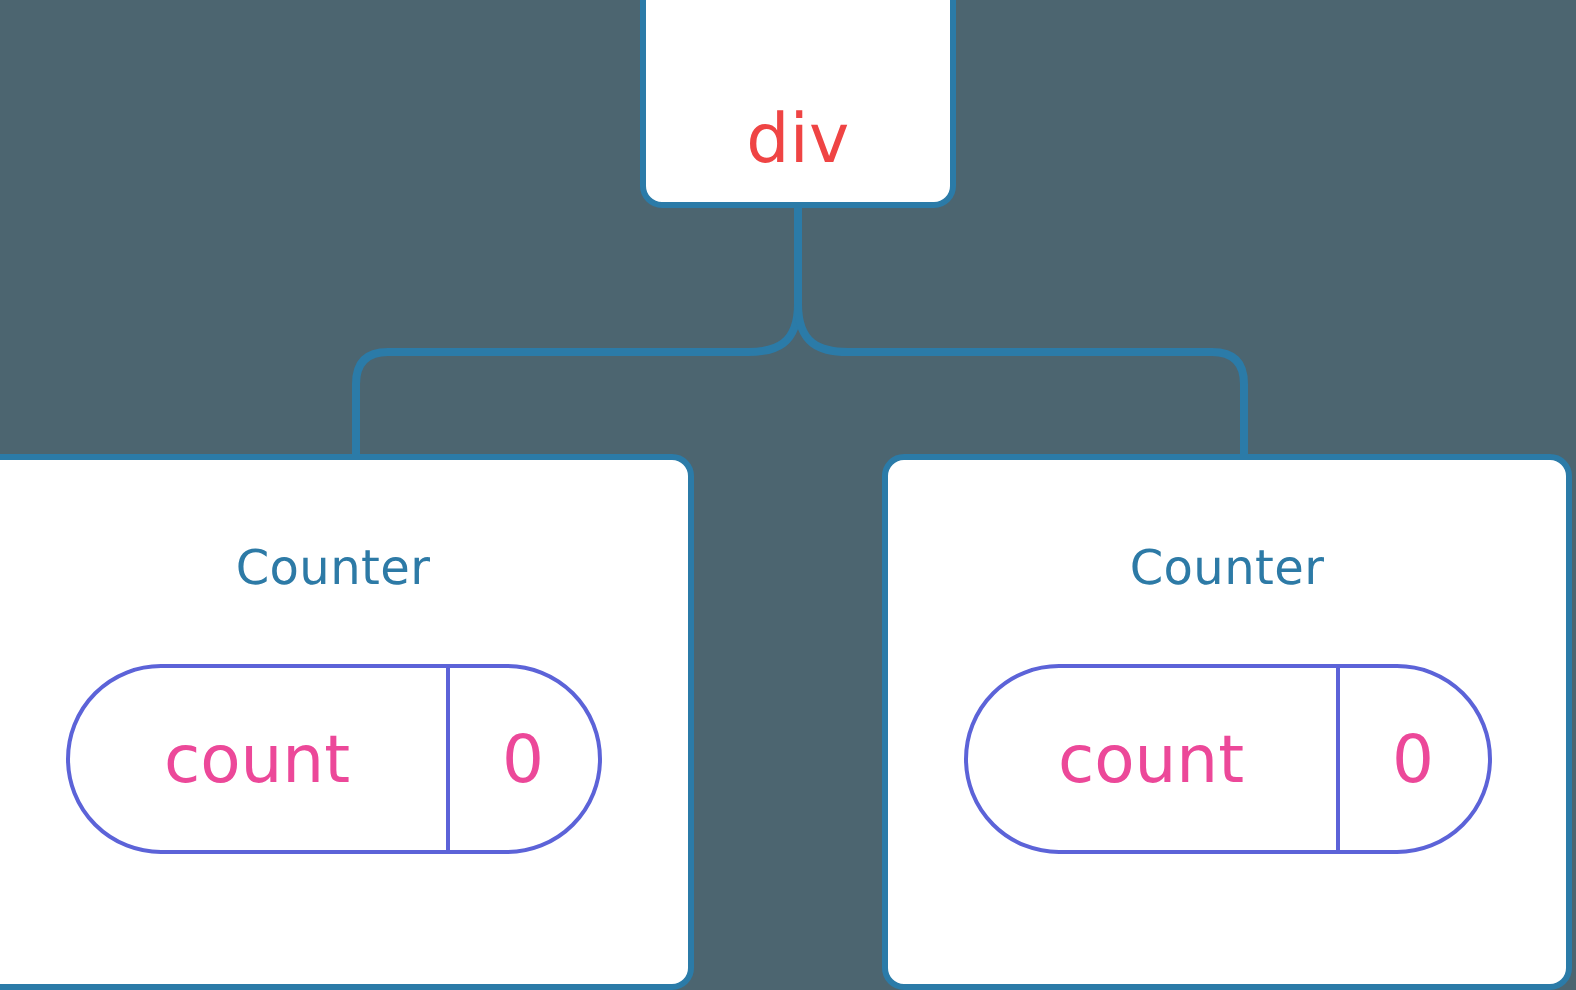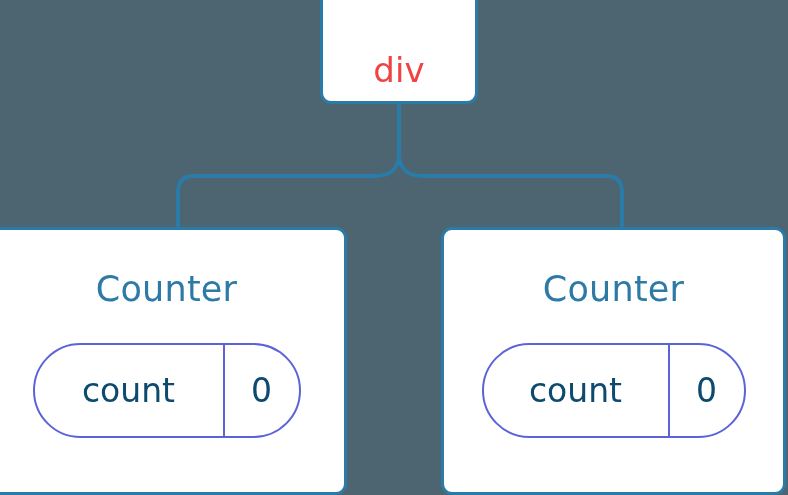--- a/index.html
+++ b/index.html
@@ -75,21 +75,21 @@
     left: -14px;
     width: 361px;
   }
 
   #node-child-1 {
     left: 441px;
     width: 345px;
   }
 
   .card-title {
-    font-size: 35px;
+    font-size: 24px;
     line-height: 1;
     color: #2d7aa6;
     letter-spacing: 0.2px;
   }
 
   
   .state-pill {
     margin-top: 36px;
     height: 95px;
     border: 2px solid #5c63d8;
@@ -102,21 +102,21 @@
   }
 
   #node-child-0 .state-pill { width: 268px; }
   #node-child-1 .state-pill { width: 264px; }
 
   .pill-key,
   .pill-value {
     display: flex;
     align-items: center;
     justify-content: center;
-    color: #0c4a6e;
+    color: #ec4899;
     font-size: 33px;
     line-height: 1;
   }
 
   .pill-key {
     flex: 0 0 auto;
     padding: 0 6px;
   }
 
   #node-child-0 .pill-key { width: 176px; }

